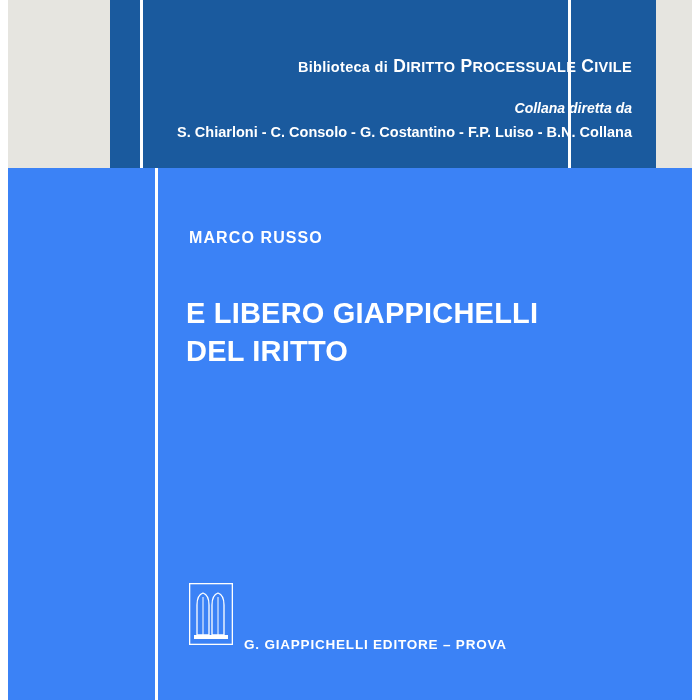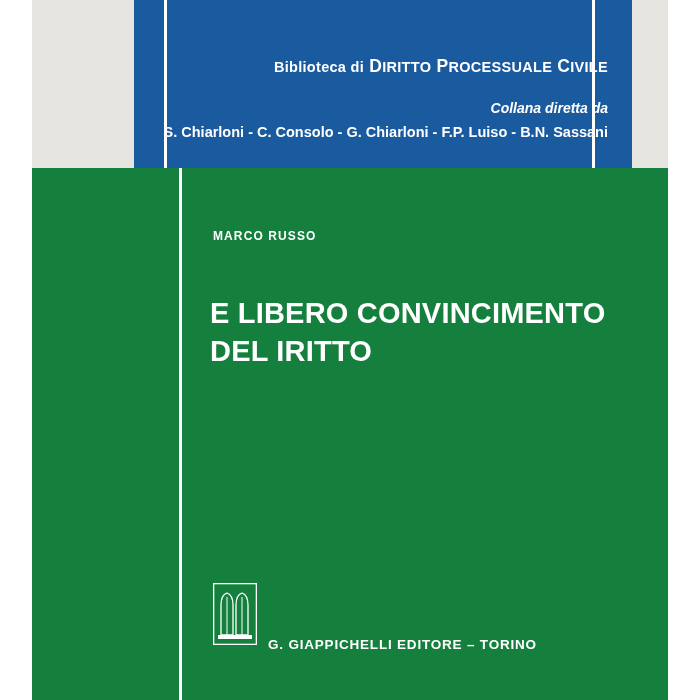--- a/index.html
+++ b/index.html
@@ -10,24 +10,24 @@
   body {
     width: 700px;
     height: 700px;
     font-family: "Liberation Sans", sans-serif;
     overflow: hidden;
   }
 
   
   .cover {
     position: relative;
-    width: 636px;
+    width: 684px;
     height: 700px;
     margin: 0 auto;
-    background: #15803d;
+    background: #3b82f6;
     overflow: hidden;
     box-sizing: border-box;
   }
 
   
   .top-band {
     position: absolute;
     left: 0;
     top: 0;
     width: 100%;
@@ -126,21 +126,21 @@
     background: #ffffff;
   }
 
   
   .author {
     position: absolute;
     left: 181px;
     top: 229px;
     color: #ffffff;
     font-weight: bold;
-    font-size: 12px;
+    font-size: 16px;
     letter-spacing: 1.1px;
   }
 
   
   .title {
     position: absolute;
     left: 178px;
     top: 295px;
     right: 60px;
     color: #ffffff;
@@ -186,37 +186,37 @@
   <div class="rule r2"></div>
 
   <div class="series-title">
     <span class="small">Biblioteca di</span>
     <span>D</span><span class="small">IRITTO</span>
     <span>P</span><span class="small">ROCESSUALE</span>
     <span>C</span><span class="small">IVILE</span>
   </div>
 
   <div class="series-sub1">Collana diretta da</div>
-  <div class="series-sub2">S. Chiarloni - C. Consolo - G. Chiarloni - F.P. Luiso - B.N. Sassani</div>
+  <div class="series-sub2">S. Chiarloni - C. Consolo - G. Costantino - F.P. Luiso - B.N. Collana</div>
 
   <div class="keyline"></div>
 
   <div class="author">MARCO RUSSO</div>
 
   <div class="title">
-    <div>E LIBERO CONVINCIMENTO</div>
+    <div>E LIBERO GIAPPICHELLI</div>
     <div>DEL IRITTO</div>
   </div>
 
   <div class="logo">
     <svg width="44" height="62" viewBox="0 0 44 62" xmlns="http://www.w3.org/2000/svg">
       <rect x="0.5" y="0.5" width="43" height="61" fill="none" stroke="#ffffff" stroke-width="1.6"></rect>
       <path d="M8 52 L8 22 Q8 12 14 10 Q20 12 20 22 L20 52 Z" fill="none" stroke="#ffffff" stroke-width="1.3"></path>
       <path d="M23 52 L23 22 Q23 12 29 10 Q35 12 35 22 L35 52 Z" fill="none" stroke="#ffffff" stroke-width="1.3"></path>
       <line x1="14" y1="14" x2="14" y2="52" stroke="#ffffff" stroke-width="1"></line>
       <line x1="29" y1="14" x2="29" y2="52" stroke="#ffffff" stroke-width="1"></line>
       <rect x="5" y="52" width="34" height="4" fill="#ffffff"></rect>
     </svg>
   </div>
 
-  <div class="publisher">G. GIAPPICHELLI EDITORE – TORINO</div>
+  <div class="publisher">G. GIAPPICHELLI EDITORE – PROVA</div>
 
 </div>
 
 </body></html>

